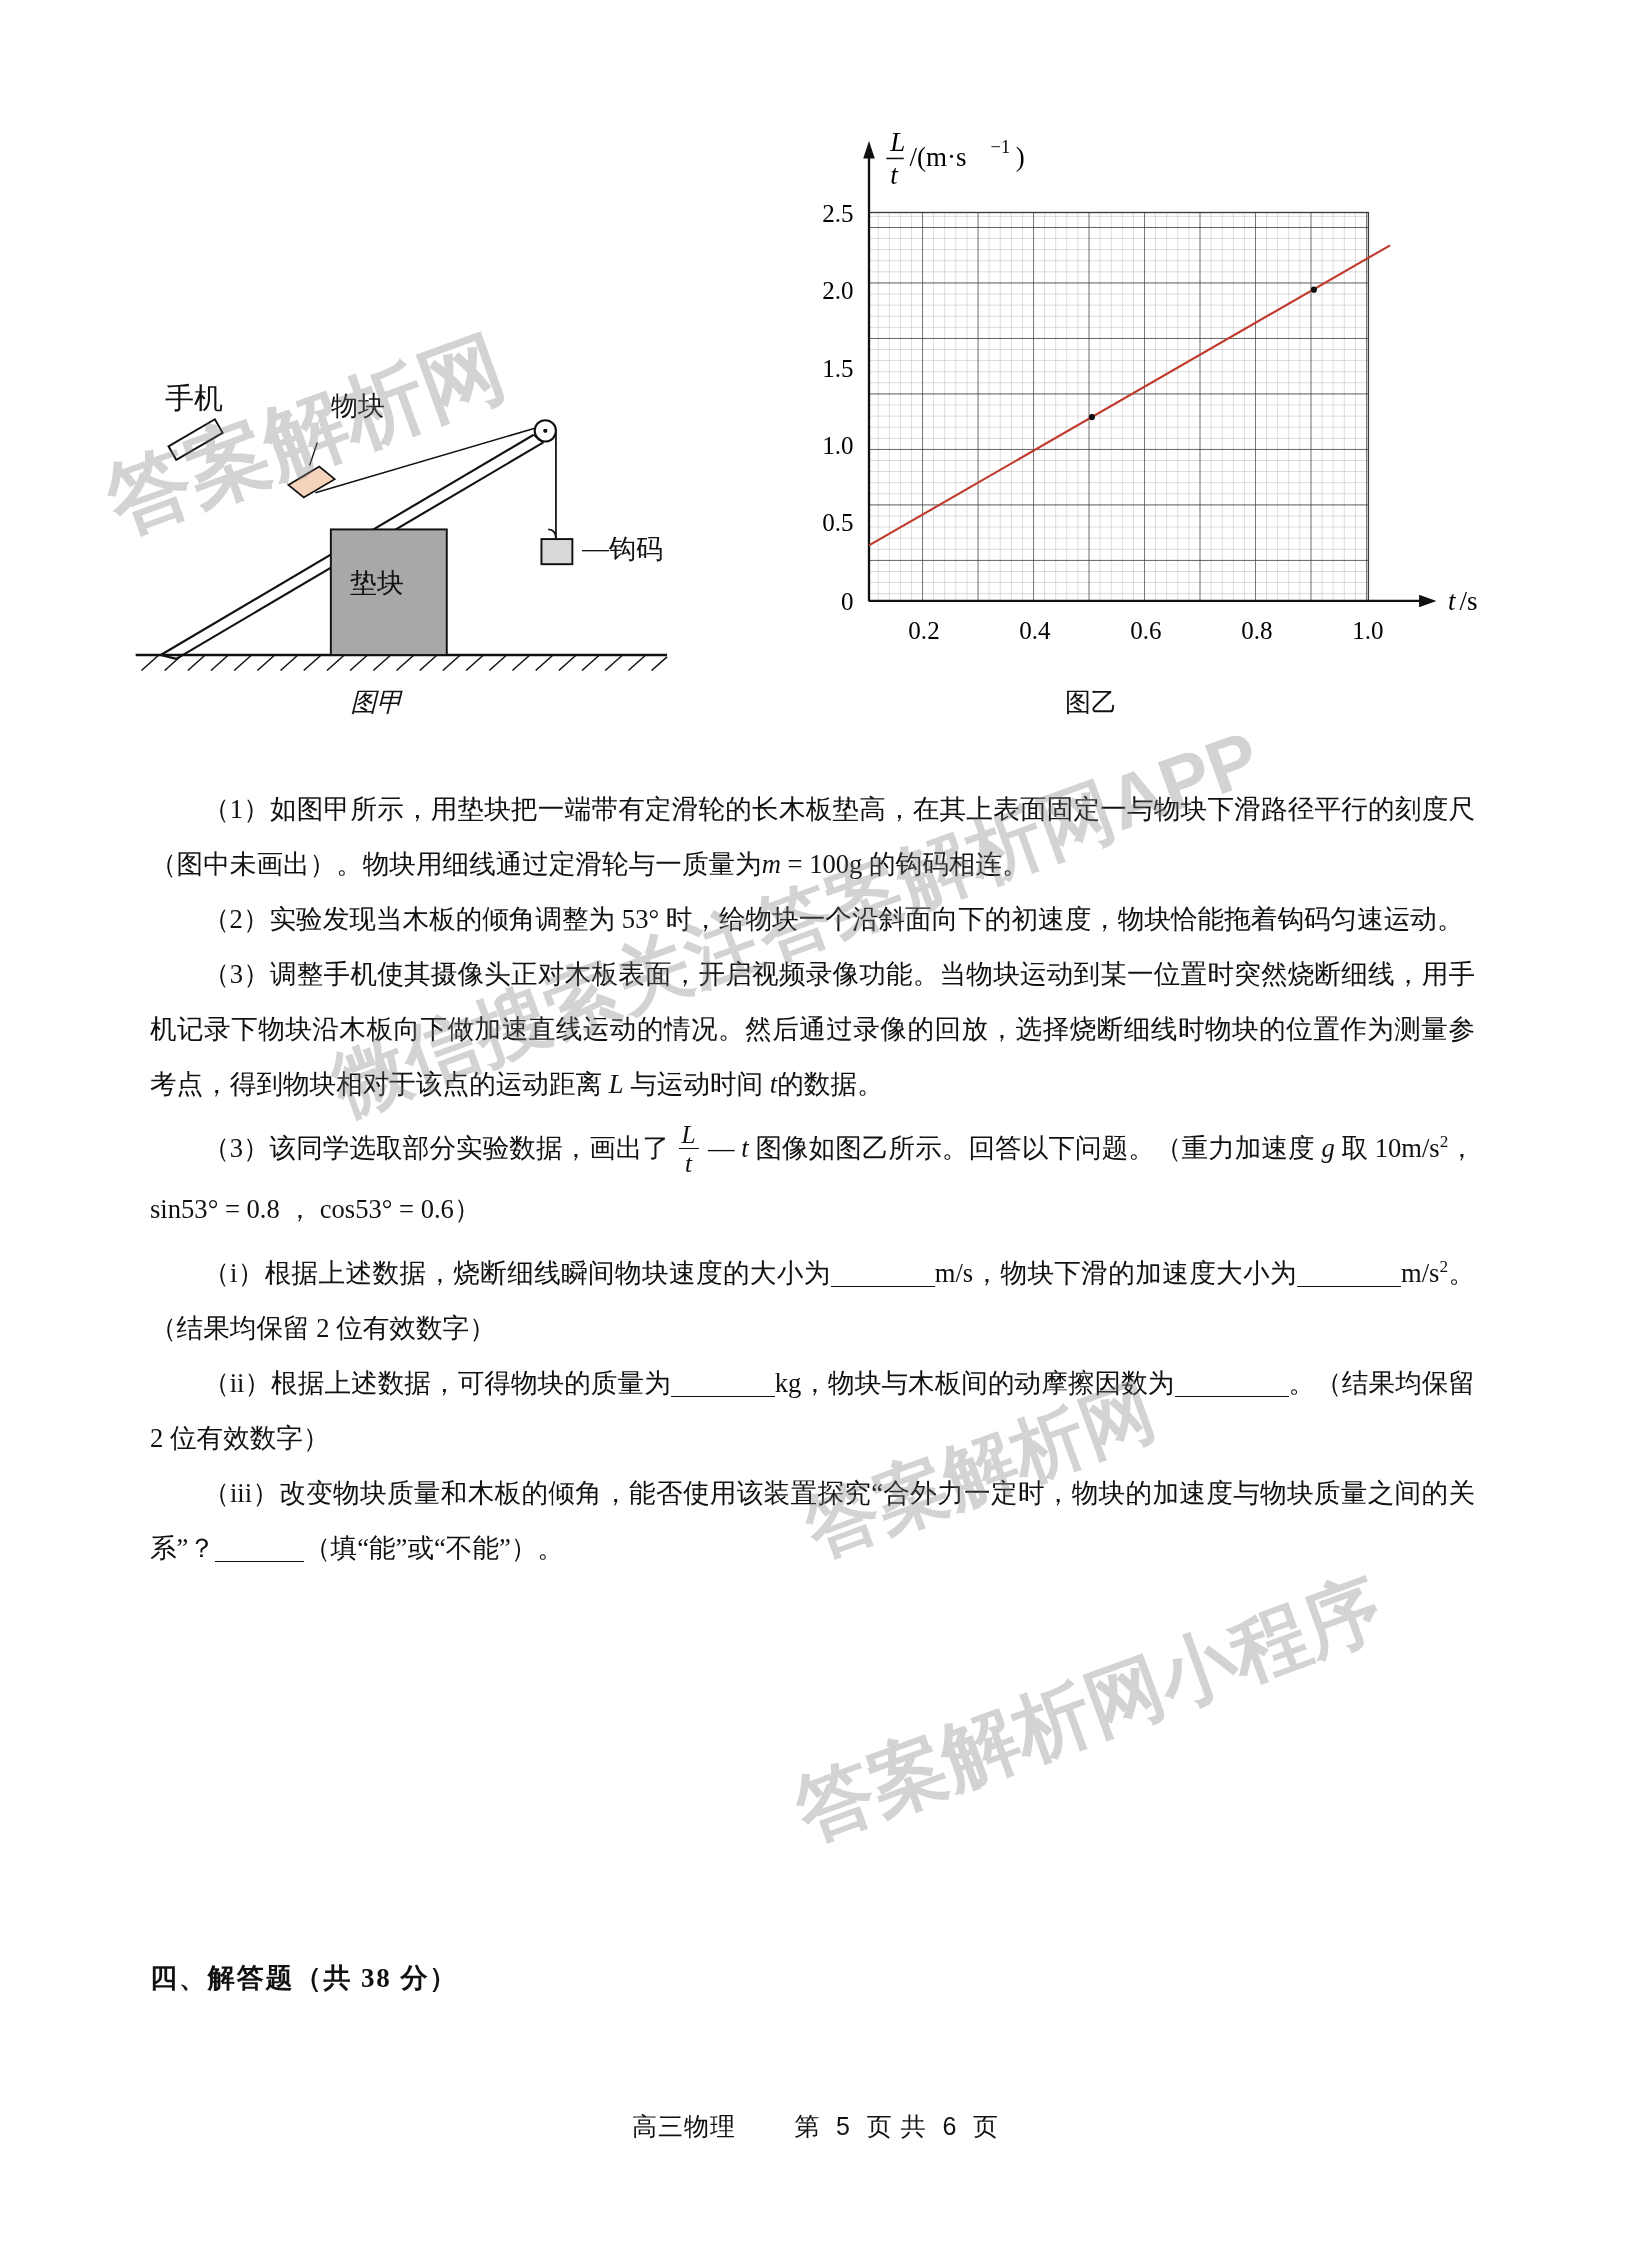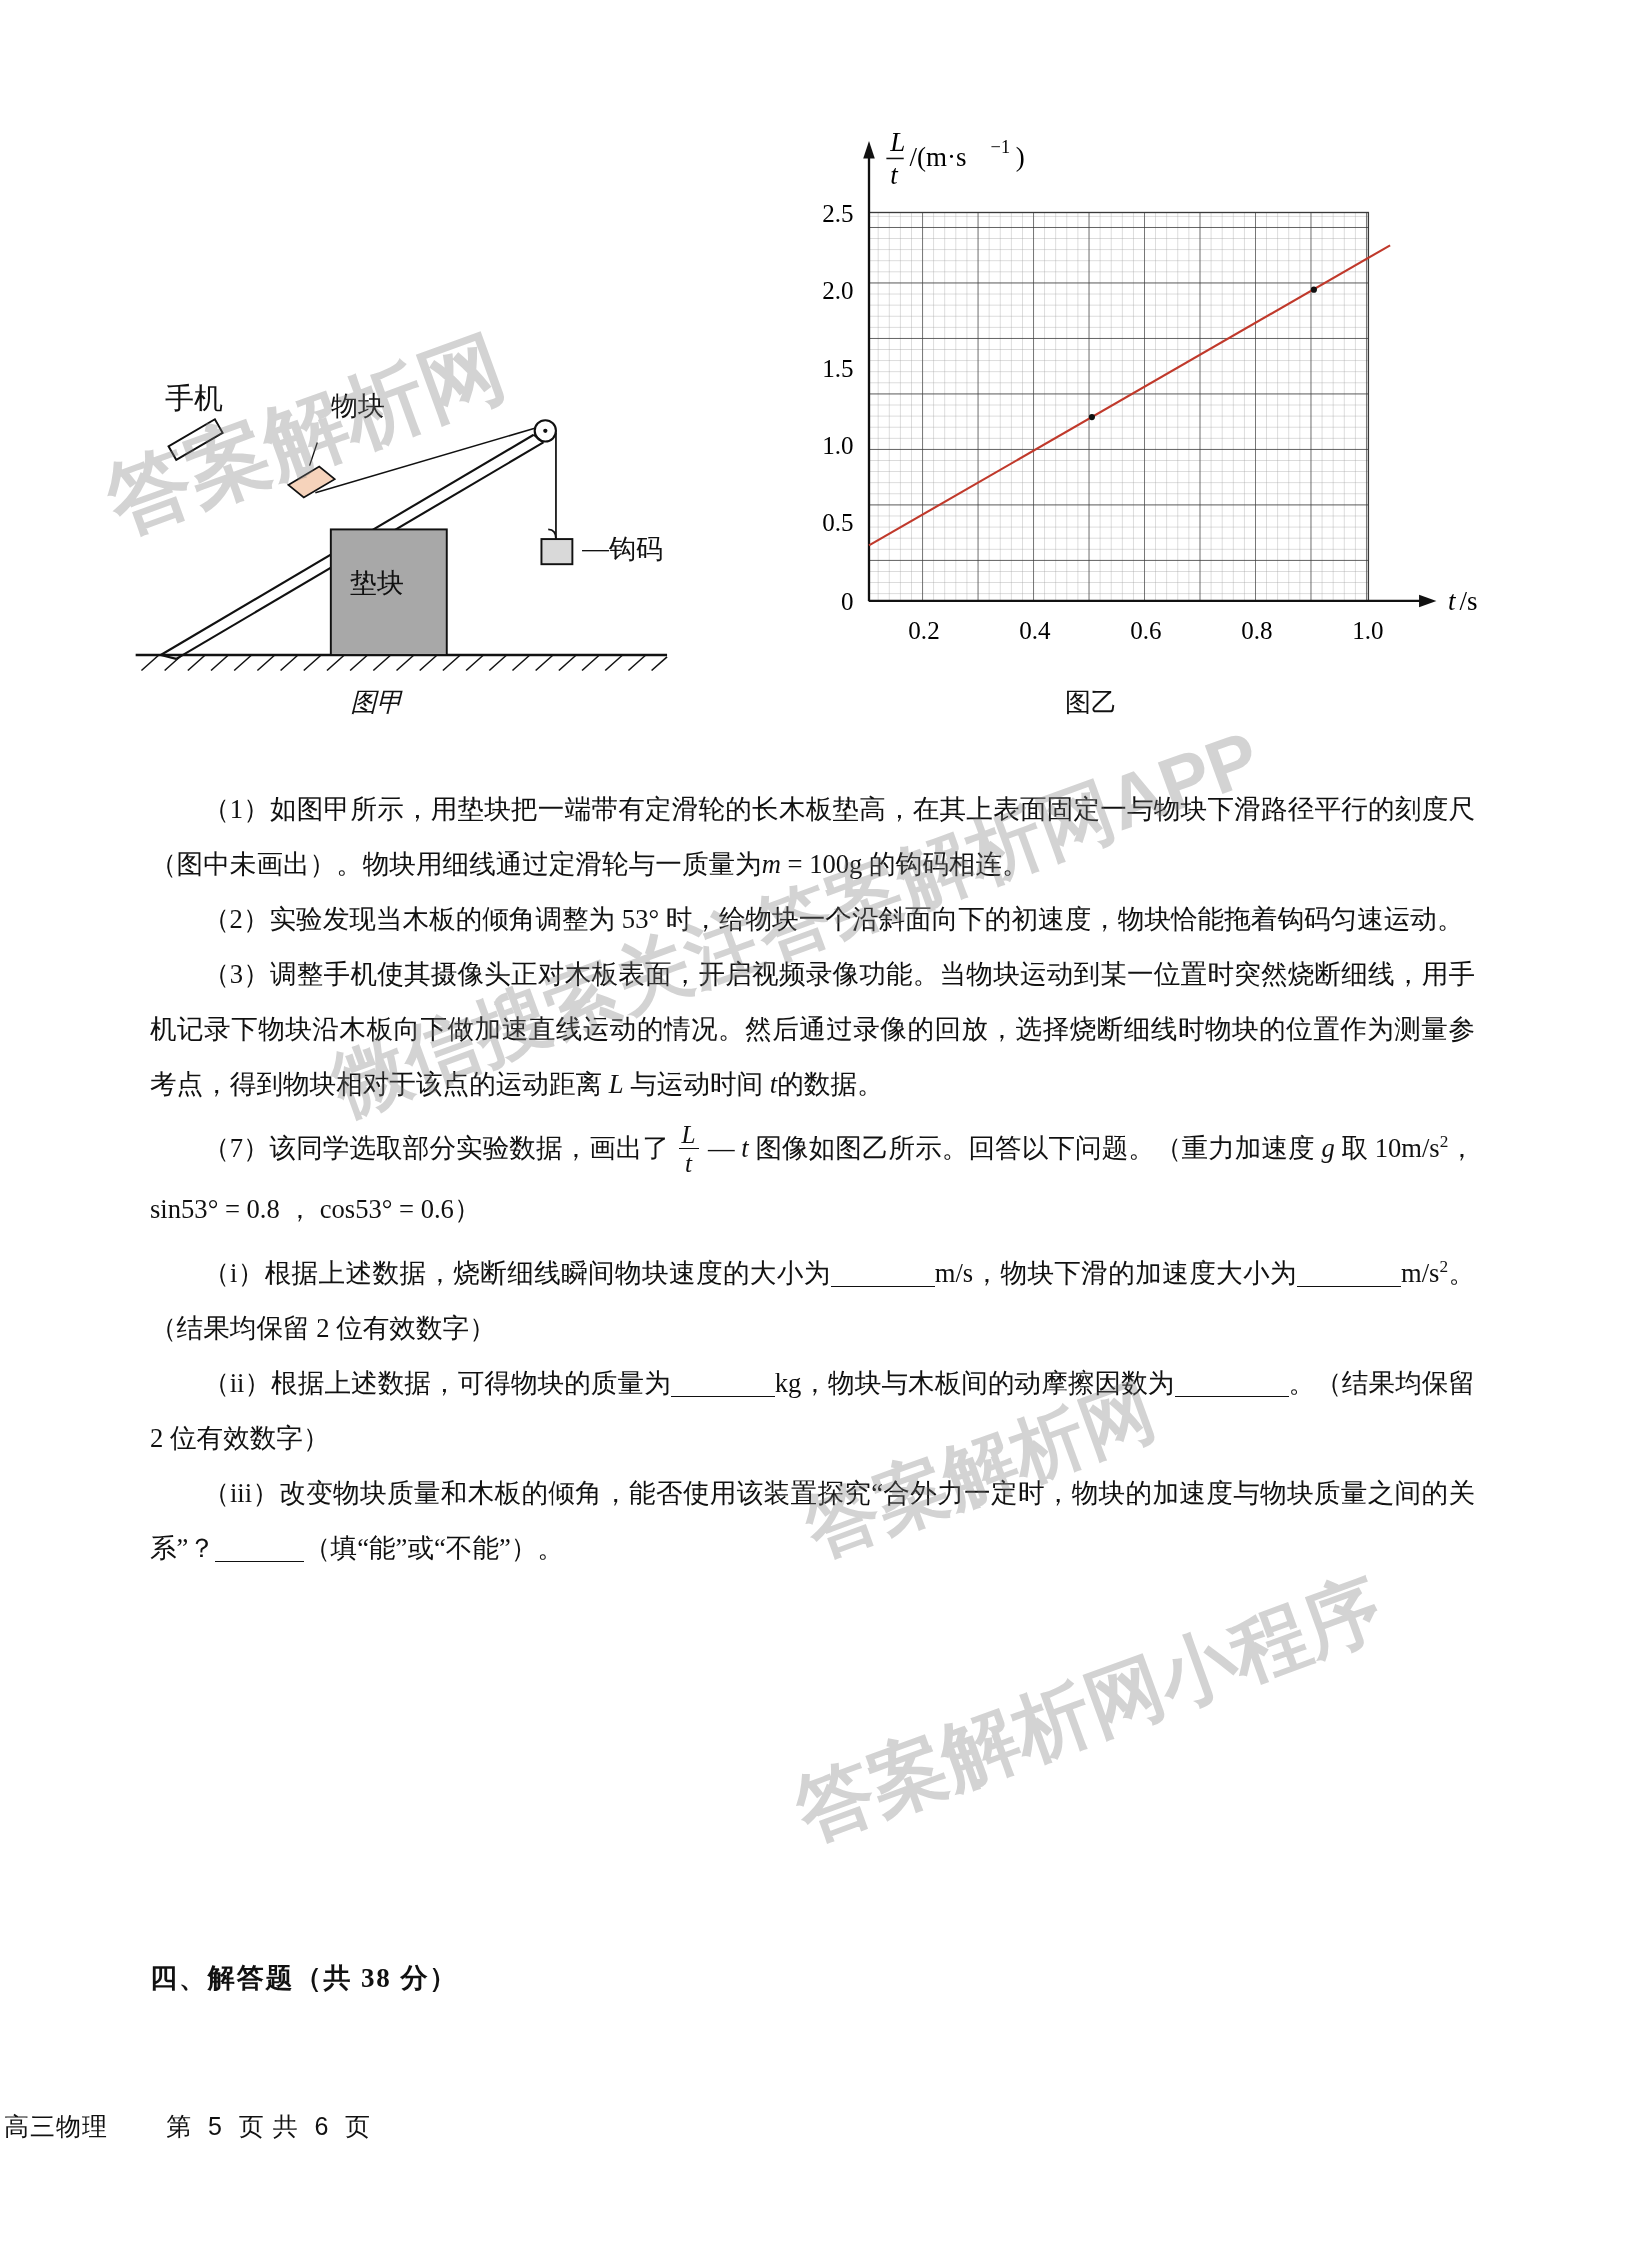--- a/index.html
+++ b/index.html
@@ -117,21 +117,21 @@
     letter-spacing: 1.9px;
     font-family: Liberation Serif, serif;
   }
 
   
   .footer {
     position: absolute;
     left: 0;
     top: 2110px;
     width: 1631px;
-    text-align: left;
+    text-align: center;
     font-size: 25px;
     font-family: "Liberation Sans", sans-serif;
     letter-spacing: 1px;
   }
   .footer span { margin: 0 3.9px; }
 
   
   .wm {
     position: absolute;
     color: rgba(120,120,120,0.33);
@@ -309,21 +309,21 @@
     </p>
 
     <p class="para">
       <span style="padding-left:53px;"></span><span>（3）调整手机使其摄像头正对木板表面，开启视频录像功能。当物块运动到某一位置时突然烧断细线，用手机记录下物块沿木板向下做加速直线运动的情况。然后通过录像的回放，选择烧断细线时物块的位置作为测量参考点，得到物块相对于该点的运动距离</span>
       <span class="ital">L</span>
       <span>与运动时间</span>
       <span class="ital">t</span><span>的数据。</span>
     </p>
 
     <p class="para" style="line-height:60px;">
-      <span style="padding-left:53px;"></span><span>（7）该同学选取部分实验数据，画出了</span>
+      <span style="padding-left:53px;"></span><span>（3）该同学选取部分实验数据，画出了</span>
       <span class="frac">
         <span class="num">L</span>
         <span class="bar"></span>
         <span class="den">t</span>
       </span>
       <span>—</span>
       <span class="ital">t</span>
       <span>图像如图乙所示。回答以下问题。（重力加速度</span>
       <span class="ital">g</span>
       <span>取 10m/s</span><sup>2</sup><span>，  sin53° = 0.8 ，  cos53° = 0.6）</span>

